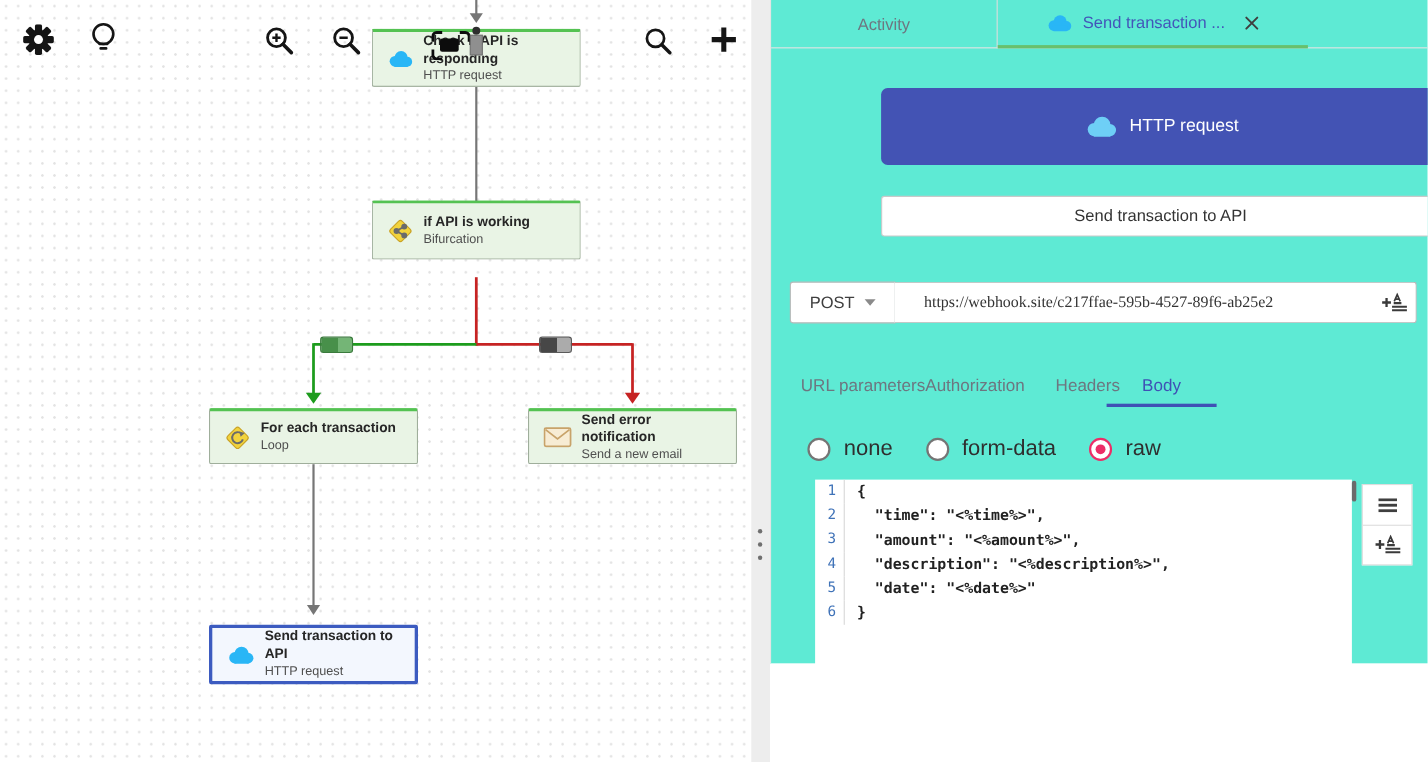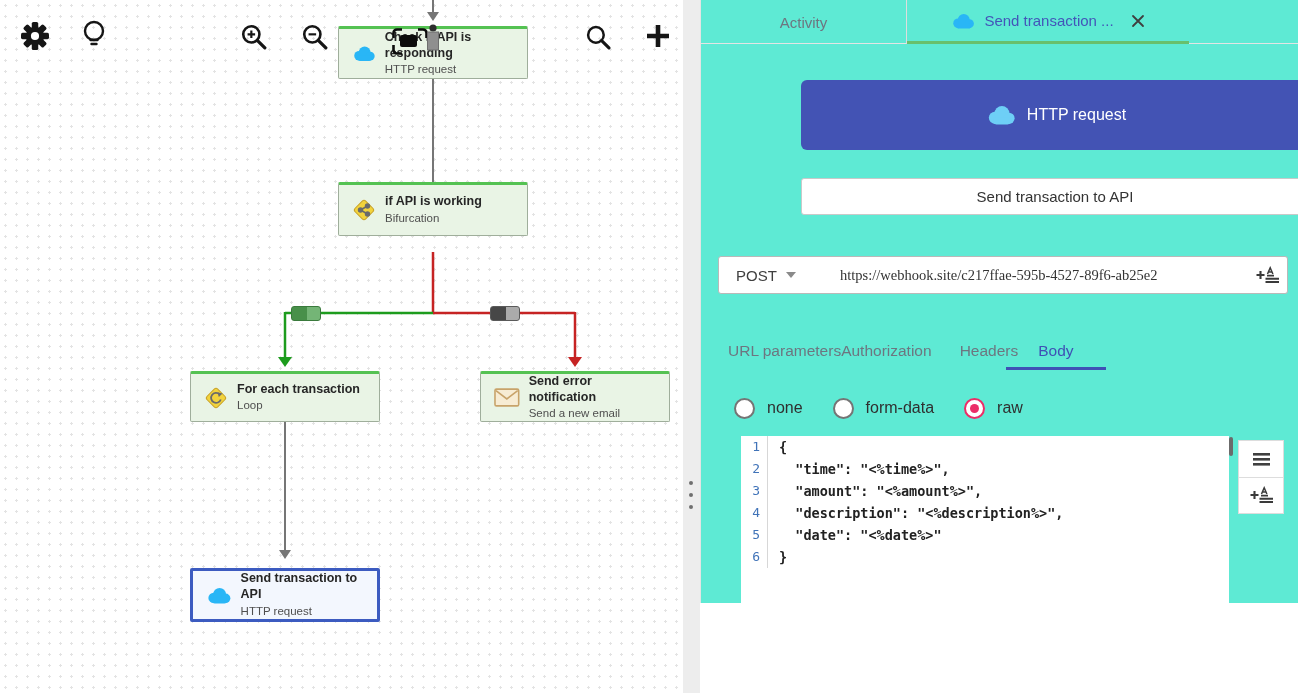--- a/index.html
+++ b/index.html
@@ -91,21 +91,21 @@
   .rtab.active::after { content:""; position:absolute; left:-32px; right:-32px; bottom:-1px; height:3px; background:#3f51b5; }
   .radios { position:absolute; left:33px; top:392px; height:32px; display:flex; align-items:center; }
   .radio-item { display:flex; align-items:center; gap:12px; cursor:pointer; }
   .radio-item + .radio-item { margin-left:30px;text-align:center; }
   .radio {
     width:21px; height:21px; border-radius:50%; border:2px solid #757575; background:#fff;
     display:flex; align-items:center; justify-content:center;
   }
   .radio-item.checked .radio { border-color:#ec2d67; }
   .radio-item.checked .radio::after { content:""; width:9px; height:9px; border-radius:50%; background:#ec2d67; }
-  .radio-label { font-size:16px; color:#2f2f2f; }
+  .radio-label { font-size:20px; color:#2f2f2f; }
   .editor { position:absolute; left:40px; top:436px; width:488px; height:257px; background:#fff; cursor:text; }
   .ed-line { display:flex; height:22px; line-height:22px; }
   .ln {
     flex:0 0 26px; text-align:right; color:#4073b8; font-size:13px; padding-right:7px;
     font-family:"DejaVu Sans Mono", monospace;
   }
   .gut { flex:0 0 6px; border-left:1px solid #d7d7d7; }
   .code {
     padding-left:6px; white-space:pre; font-family:"DejaVu Sans Mono", monospace;
     font-size:13.5px; font-weight:600; color:#222;

